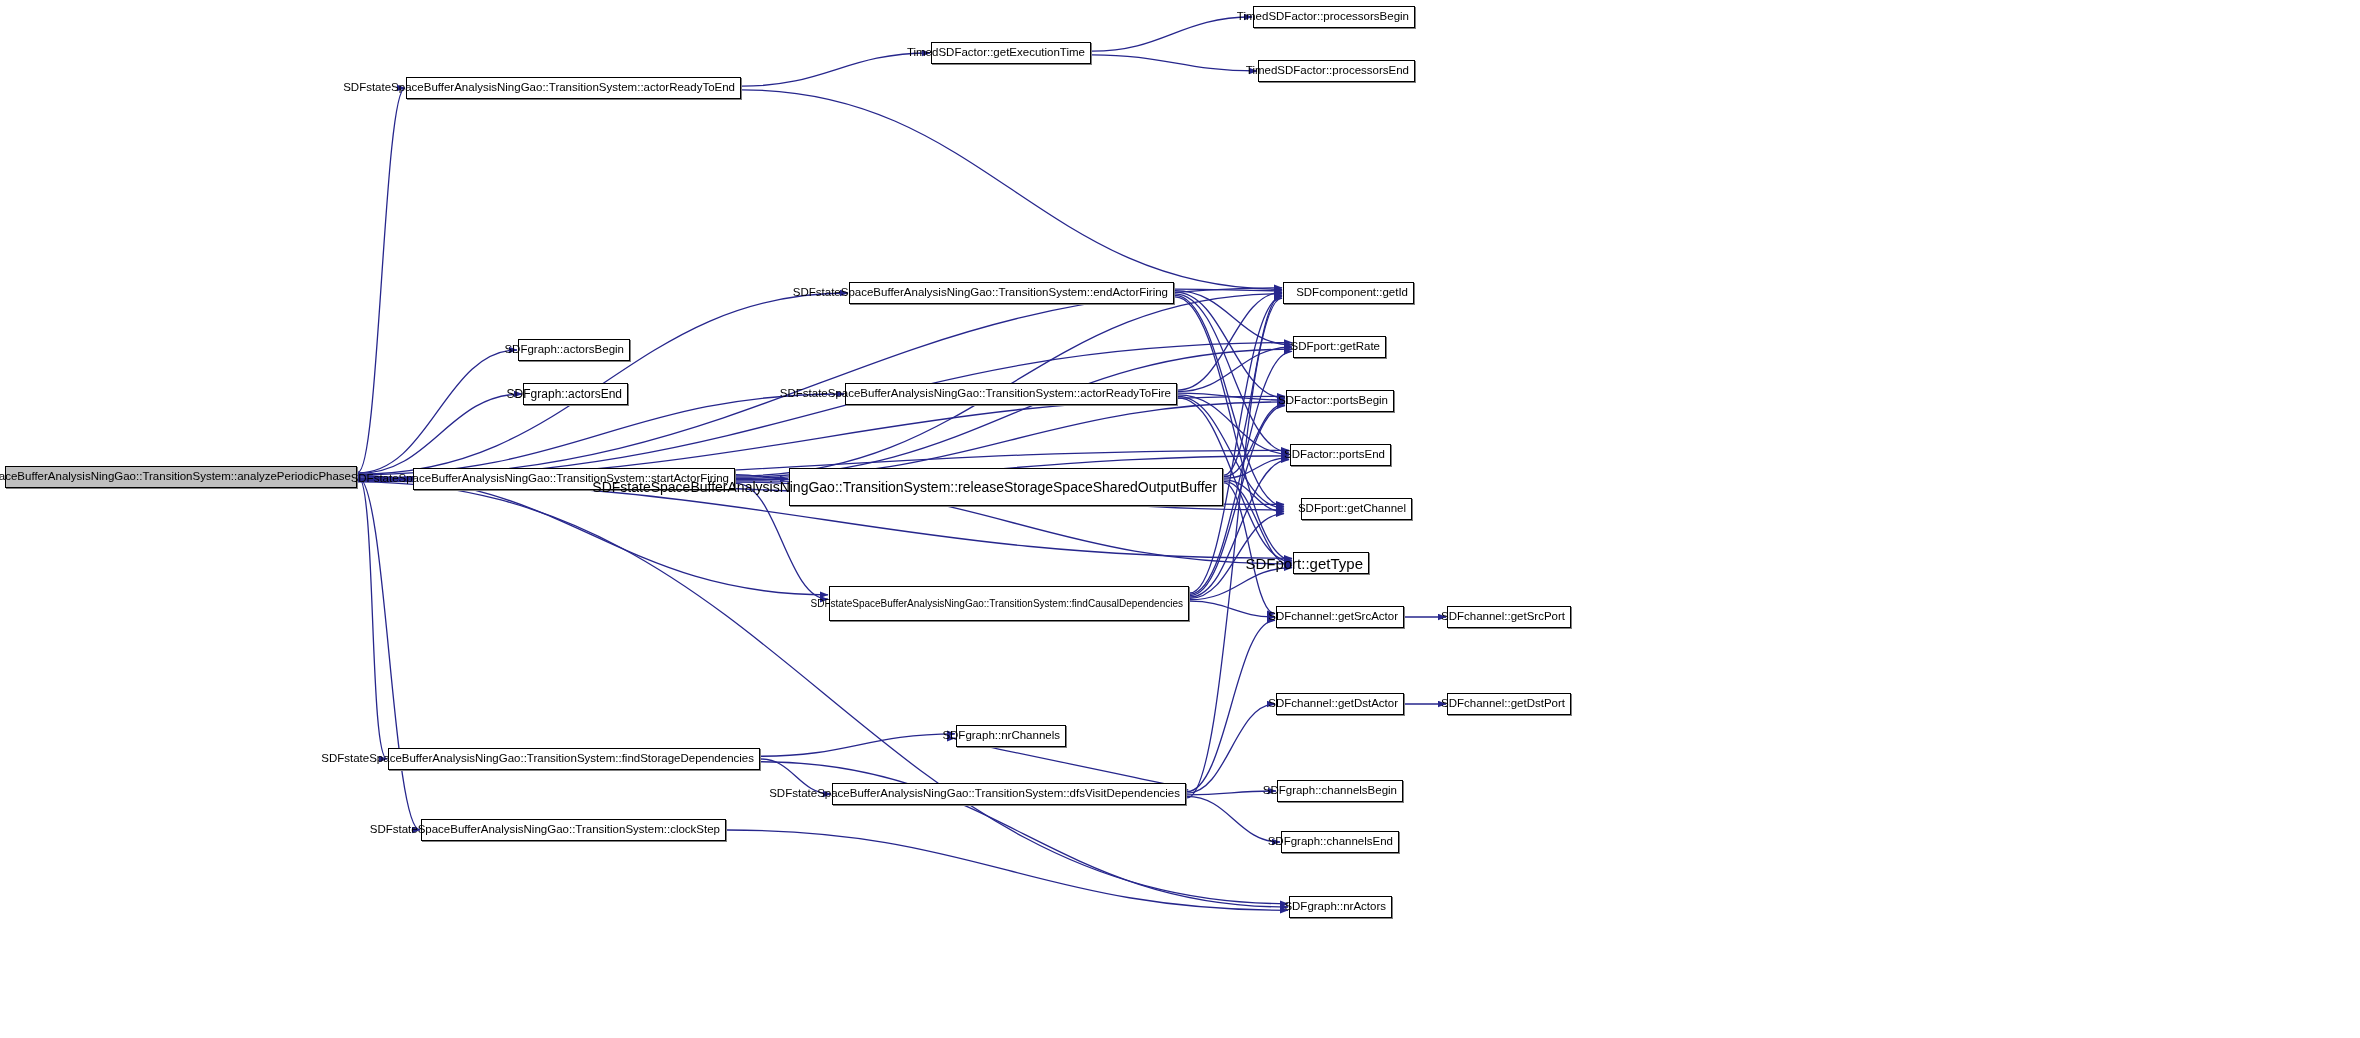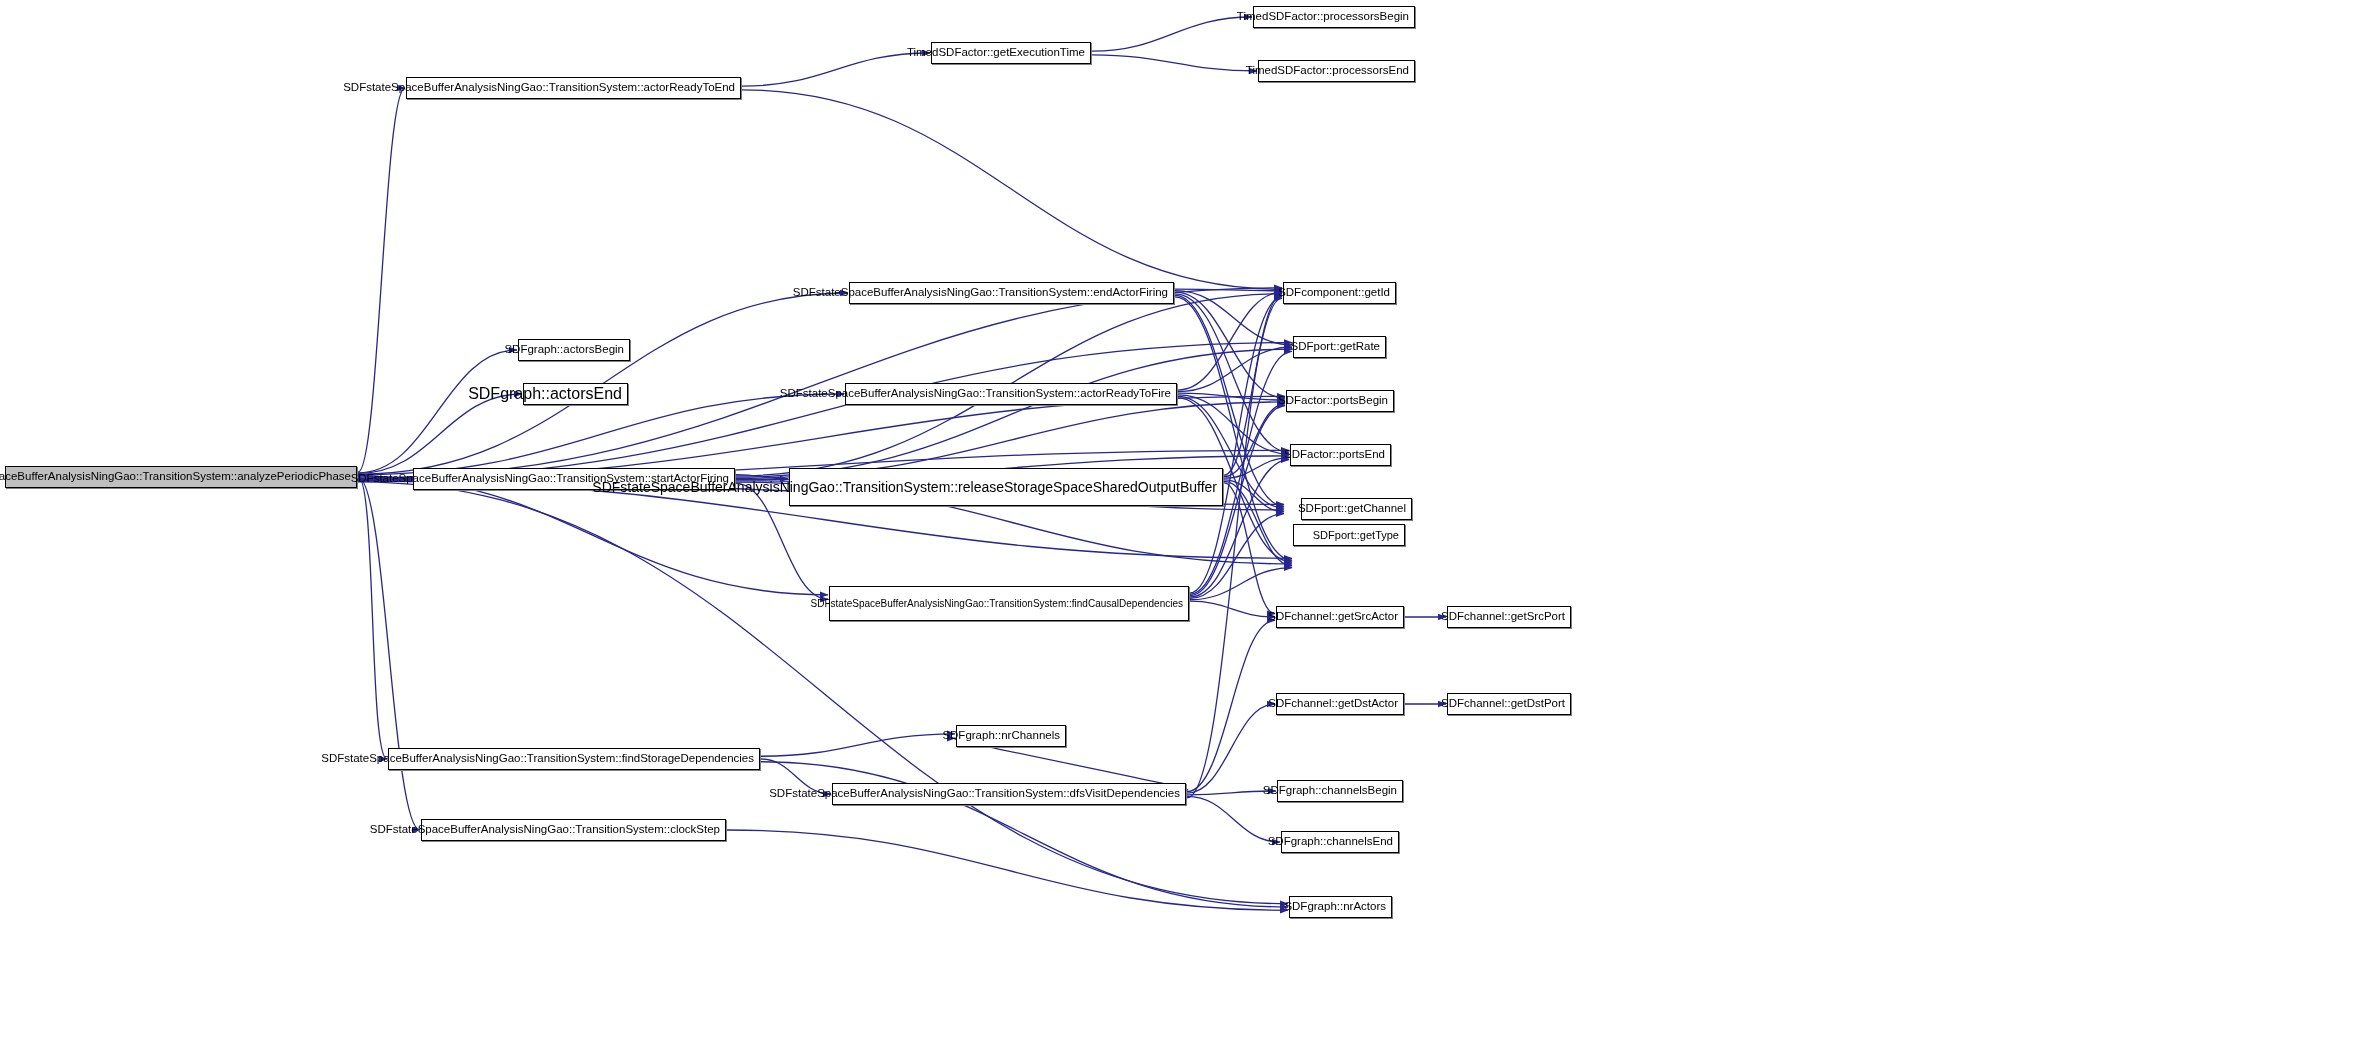--- a/index.html
+++ b/index.html
@@ -126,21 +126,21 @@
       </div>
       <div class="node" style="left: 1253px; top: 6px; width: 162px; height: 22px; font-size: 11.5px;">
         <span class="node-label">TimedSDFactor::processorsBegin</span>
       </div>
       <div class="node" style="left: 1258px; top: 60px; width: 157px; height: 22px; font-size: 11.5px;">
         <span class="node-label">TimedSDFactor::processorsEnd</span>
       </div>
       <div class="node" style="left: 518px; top: 339px; width: 112px; height: 22px; font-size: 11.5px;">
         <span class="node-label">SDFgraph::actorsBegin</span>
       </div>
-      <div class="node" style="left: 523px; top: 383px; width: 105px; height: 22px; font-size: 16px;">
+      <div class="node" style="left: 523px; top: 383px; width: 105px; height: 22px; font-size: 12px;">
         <span class="node-label">SDFgraph::actorsEnd</span>
       </div>
       <div class="node" style="left: 849px; top: 282px; width: 325px; height: 22px; font-size: 11.5px;">
         <span class="node-label">SDFstateSpaceBufferAnalysisNingGao::TransitionSystem::endActorFiring</span>
       </div>
       <div class="node" style="left: 845px; top: 383px; width: 332px; height: 22px; font-size: 11.5px;">
         <span class="node-label">SDFstateSpaceBufferAnalysisNingGao::TransitionSystem::actorReadyToFire</span>
       </div>
       <div class="node" style="left: 413px; top: 468px; width: 322px; height: 22px; font-size: 11.5px;">
         <span class="node-label">SDFstateSpaceBufferAnalysisNingGao::TransitionSystem::startActorFiring</span>
@@ -156,36 +156,36 @@
       </div>
       <div class="node" style="left: 956px; top: 725px; width: 110px; height: 22px; font-size: 11.5px;">
         <span class="node-label">SDFgraph::nrChannels</span>
       </div>
       <div class="node" style="left: 832px; top: 783px; width: 354px; height: 22px; font-size: 11.5px;">
         <span class="node-label">SDFstateSpaceBufferAnalysisNingGao::TransitionSystem::dfsVisitDependencies</span>
       </div>
       <div class="node" style="left: 421px; top: 819px; width: 305px; height: 22px; font-size: 11.5px;">
         <span class="node-label">SDFstateSpaceBufferAnalysisNingGao::TransitionSystem::clockStep</span>
       </div>
-      <div class="node" style="left: 1283px; top: 282px; width: 113px; height: 22px; font-size: 11.5px;">
+      <div class="node" style="left: 1283px; top: 282px; width: 131px; height: 22px; font-size: 11.5px;">
         <span class="node-label">SDFcomponent::getId</span>
       </div>
       <div class="node" style="left: 1293px; top: 336px; width: 93px; height: 22px; font-size: 11.5px;">
         <span class="node-label">SDFport::getRate</span>
       </div>
       <div class="node" style="left: 1286px; top: 390px; width: 108px; height: 22px; font-size: 11.5px;">
         <span class="node-label">SDFactor::portsBegin</span>
       </div>
       <div class="node" style="left: 1290px; top: 444px; width: 101px; height: 22px; font-size: 11.5px;">
         <span class="node-label">SDFactor::portsEnd</span>
       </div>
       <div class="node" style="left: 1285px; top: 498px; width: 111px; height: 22px; font-size: 11.5px; margin-left: 16px;">
         <span class="node-label">SDFport::getChannel</span>
       </div>
-      <div class="node" style="left: 1293px; top: 524px; width: 112px; height: 22px; font-size: 11px;">
+      <div class="node" style="left: 1293px; top: 552px; width: 76px; height: 22px; font-size: 15px;">
         <span class="node-label">SDFport::getType</span>
       </div>
       <div class="node" style="left: 1276px; top: 606px; width: 128px; height: 22px; font-size: 11.5px;">
         <span class="node-label">SDFchannel::getSrcActor</span>
       </div>
       <div class="node" style="left: 1447px; top: 606px; width: 124px; height: 22px; font-size: 11.5px;">
         <span class="node-label">SDFchannel::getSrcPort</span>
       </div>
       <div class="node" style="left: 1276px; top: 693px; width: 128px; height: 22px; font-size: 11.5px;">
         <span class="node-label">SDFchannel::getDstActor</span>

